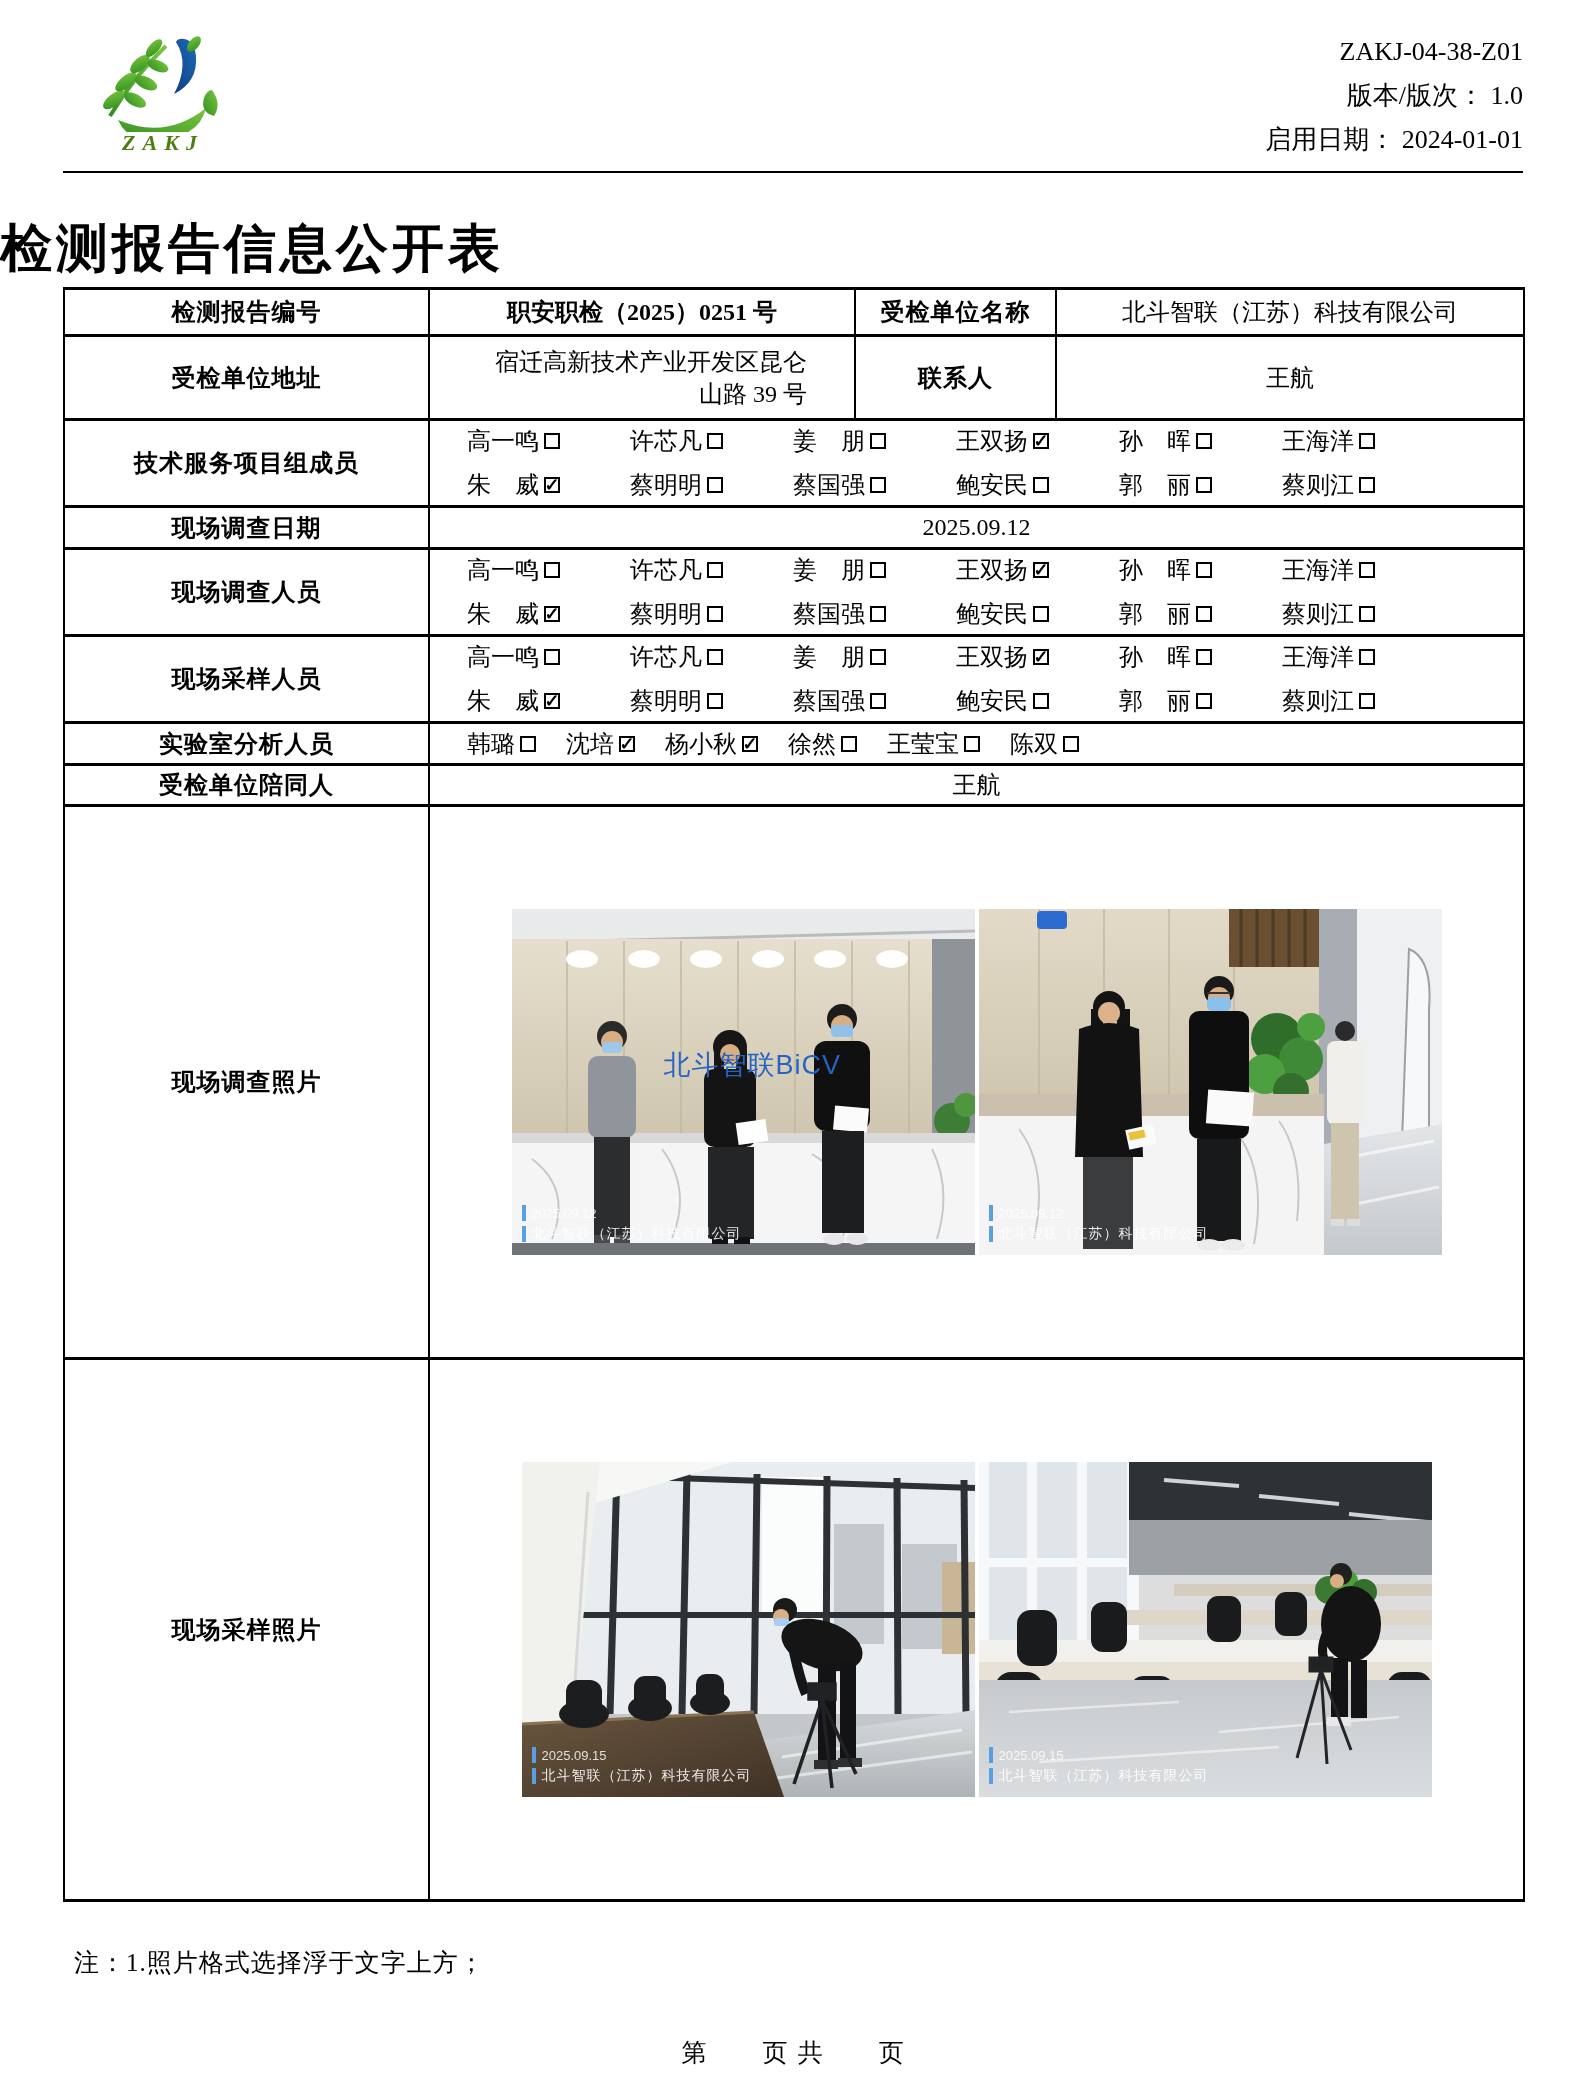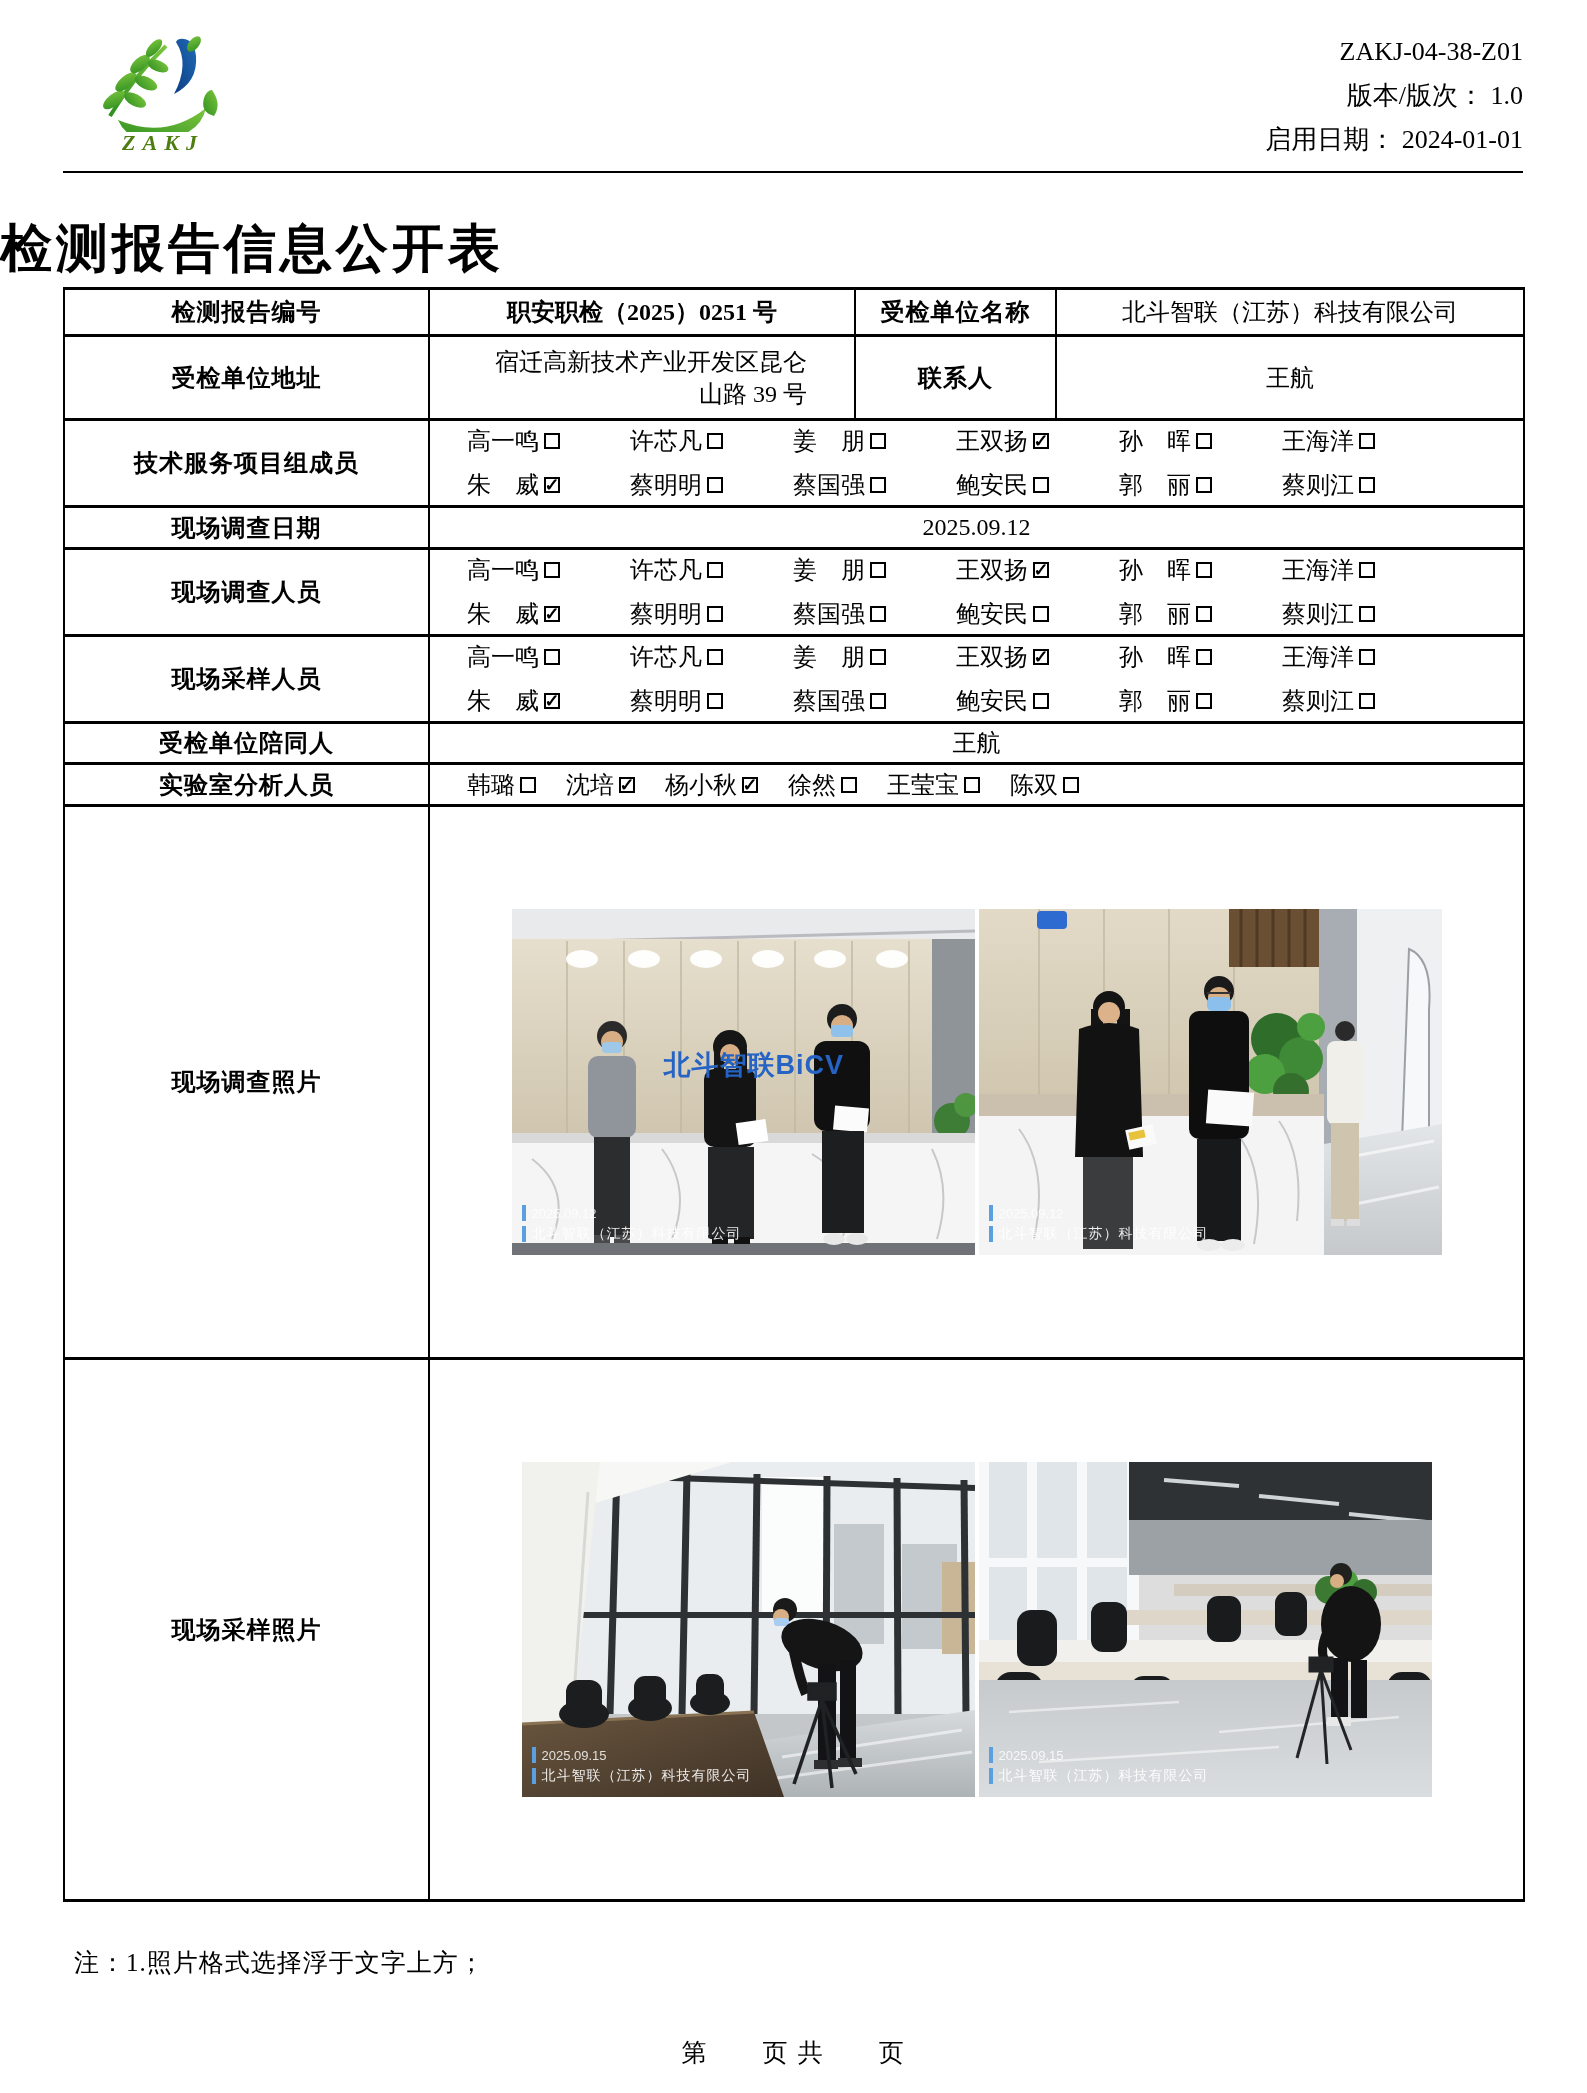--- a/index.html
+++ b/index.html
@@ -34,21 +34,21 @@
   .photo-cell { vertical-align:middle; }
   .photo-strip { display:flex; justify-content:center; align-items:center; gap:4px; }
   
   .photo { position:relative; overflow:hidden; background:#ddd; flex:0 0 auto; }
   .photo svg { position:absolute; left:0; top:0; }
   .wm { position:absolute; left:10px; bottom:12px; font-family:"Liberation Sans","DejaVu Sans",sans-serif; }
   .wm-line { display:flex; align-items:center; margin-top:4px; }
   .wm-bar { width:4px; height:16px; background:#5aa0e0; margin-right:6px; flex:0 0 auto; }
   .wm-date { color:rgba(255,255,255,.82); font-size:13px; }
   .wm-co { color:rgba(255,255,255,.9); font-size:14px; letter-spacing:1px; }
-  .wall-logo { position:absolute; left:152px; top:138px; color:#2563c4; font-weight:bold;
+  .wall-logo { position:absolute; left:152px; top:138px; color:#2563c4; font-weight:normal;
                font-size:27px; font-family:"Liberation Sans","DejaVu Sans",sans-serif; letter-spacing:1px; }
   
   .note { position:absolute; left:74px; top:1946px; font-size:25px; letter-spacing:1px; }
   .page-footer { position:absolute; left:0; top:2036px; width:100%; text-align:center; font-size:25px; letter-spacing:2px; }
 </style>
 </head>
 <body>
 
 <div class="page">
 
@@ -272,24 +272,20 @@
                 <span>郭　丽</span>
                 <span class="cb"></span>
               </span>
               <span class="member">
                 <span>蔡则江</span>
                 <span class="cb"></span>
               </span>
             </div>
           </td>
     </tr>
-    <tr style="height:41px">
-      <td class="lbl">受检单位陪同人</td>
-      <td colspan="3">王航</td>
-    </tr>
     <tr style="height:42px">
       <td class="lbl">实验室分析人员</td>
       <td colspan="3">
             <div class="labrow">
               <span class="member">
                 <span>韩璐</span>
                 <span class="cb"></span>
               </span>
               <span class="member">
                 <span>沈培</span>
@@ -306,20 +302,24 @@
               <span class="member">
                 <span>王莹宝</span>
                 <span class="cb"></span>
               </span>
               <span class="member">
                 <span>陈双</span>
                 <span class="cb"></span>
               </span>
             </div>
           </td>
+    </tr>
+    <tr style="height:41px">
+      <td class="lbl">受检单位陪同人</td>
+      <td colspan="3">王航</td>
     </tr>
 
     <tr style="height:553px">
       <td class="lbl">现场调查照片</td>
       <td colspan="3" class="photo-cell">
         <div class="photo-strip">
 
           <div class="photo" style="width:463px;height:346px">
             <svg width="463" height="346" viewBox="0 0 463 346">
               <defs>

